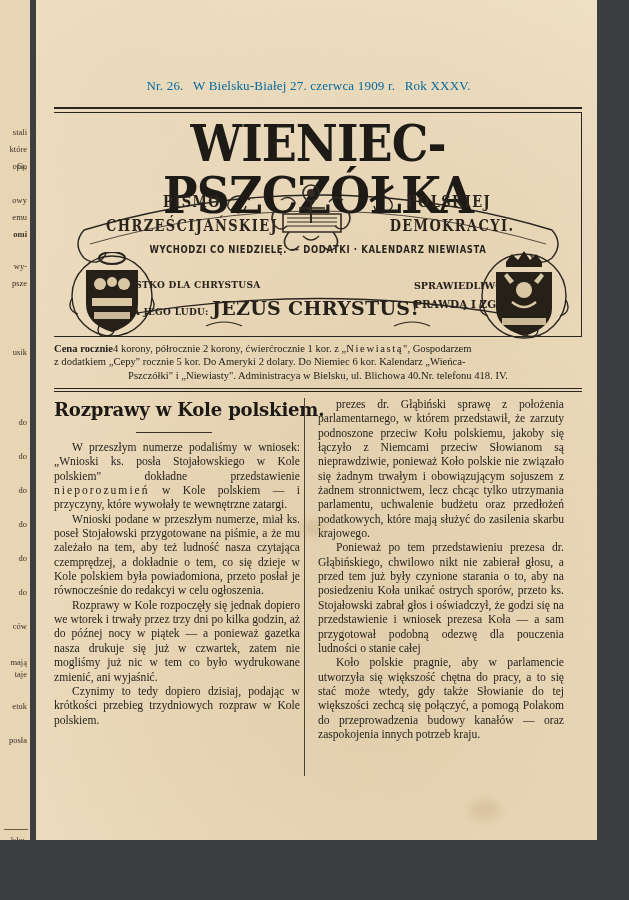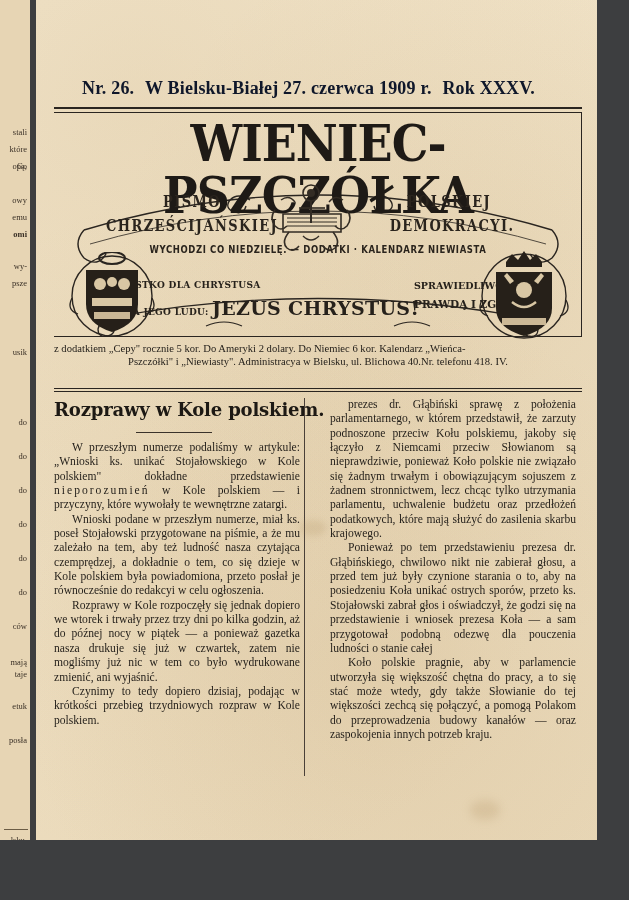--- a/index.html
+++ b/index.html
@@ -42,21 +42,21 @@
       radial-gradient(circle at 78% 33%, rgba(186,156,106,.14), transparent 50%),
       radial-gradient(circle at 62% 78%, rgba(183,150,100,.17), transparent 48%),
       radial-gradient(circle at 30% 62%, rgba(196,168,120,.12), transparent 52%),
       linear-gradient(155deg,#f3e6cc 0%,#eedfc2 42%,#e9d8b8 100%);
     pointer-events:none;}
   .page-inner{position:absolute;left:0;top:0;width:565px;height:862px;}
 
   
   .issueline{
     position:absolute;left:0;top:78px;width:545px;text-align:center;
-    font-size:18px;font-weight:bold;color:#0f172a;letter-spacing:.2px;
+    font-size:13px;font-weight:normal;color:#0369a1;letter-spacing:.2px;
   }
   .issueline span{margin:0 3px;}
 
   .mast-rule-top{position:absolute;left:18px;top:107px;width:528px;border-top:2.5px solid #2a2520;}
   .mast-rule-top2{position:absolute;left:18px;top:112px;width:528px;border-top:1px solid #2a2520;}
   .mast-rule-bot{position:absolute;left:18px;top:336px;width:528px;border-top:1.6px solid #2a2520;}
   .mast-side-r{position:absolute;left:545px;top:112px;width:0;height:224px;border-left:1.6px solid #2a2520;}
 
   .masthead{position:absolute;left:18px;top:112px;width:528px;height:224px;}
 
@@ -132,21 +132,21 @@
     font-size:19px;font-weight:bold;color:#1d1914;
     letter-spacing:-.2px;transform:scaleX(.95);transform-origin:left top;
     white-space:nowrap;
   }
   .head-rule{position:absolute;left:100px;top:432px;width:76px;border-top:1.6px solid #3a322a;}
 
   .col{position:absolute;top:441px;width:246px;
     font-size:11.6px;line-height:14.35px;color:#221e19;text-align:justify;}
   .col p{margin:0;text-indent:18px;}
   .col-l{left:18px;}
-  .col-r{left:282px;top:398px;margin-left:12px;}
+  .col-r{left:282px;top:398px;}
   .col-r p{margin:0;text-indent:18px;}
   .col .spaced{letter-spacing:2px;}
   .col-div{position:absolute;left:268px;top:398px;width:0;height:378px;border-left:1px solid #4a4038;}
 
   .foxing{position:absolute;border-radius:50%;pointer-events:none;z-index:30;}
 </style>
 </head>
 <body>
 
 <div id="scan">
@@ -263,32 +263,35 @@
           <path d="M88 30 q6 8 0 16 q-6 6 -12 0" fill="none" stroke="#332c24" stroke-width="1.6"></path>
           <path d="M30 52 q-8 10 -2 16 q6 5 12 -2" fill="none" stroke="#332c24" stroke-width="1.6"></path>
           <path d="M74 52 q8 10 2 16 q-6 5 -12 -2" fill="none" stroke="#332c24" stroke-width="1.6"></path>
           <path d="M44 56 q8 8 16 0" fill="none" stroke="#332c24" stroke-width="1.4"></path>
           <path d="M22 20 q8 -6 14 2" fill="none" stroke="#332c24" stroke-width="1.4"></path>
           <path d="M84 20 q-8 -6 -14 2" fill="none" stroke="#332c24" stroke-width="1.4"></path>
         </svg>
       </div>
 
       <div class="price">
+        <div>
+          <b>Cena rocznie</b><span>4 korony, półrocznie 2 korony, ćwierćrocznie 1 kor. z „</span><span class="sp">Niewiastą</span><span>", Gospodarzem</span>
+        </div>
         <div>z dodatkiem „Cepy" rocznie 5 kor. Do Ameryki 2 dolary.   Do Niemiec 6 kor. Kalendarz „Wieńca-</div>
         <div class="c2">Pszczółki" i „Niewiasty". Administracya w Bielsku, ul. Blichowa 40.Nr. telefonu 418. IV.</div>
       </div>
       <div class="price-rule"></div>
       <div class="price-rule2"></div>
 
       <div class="headline">Rozprawy w Kole polskiem.</div>
       <div class="head-rule"></div>
 
       <div class="col-div"></div>
       <div class="col col-l" id="col-left">
-          <p><span>W przeszłym numerze podaliśmy w artykule: „Wnioski ks. unikać Stojałowskiego w Kole polskiem" dokładne przedstawienie </span><span class="spaced">nieporozumień</span><span> w Kole polskiem — i przyczyny, które wywołały te wewnętrzne zatargi.</span></p>
+          <p><span>W przeszłym numerze podaliśmy w wniosek: „Wnioski ks. posła Stojałowskiego w Kole polskiem" dokładne przedstawienie </span><span class="spaced">nieporozumień</span><span> w Kole polskiem — i przyczyny, które wywołały te wewnętrzne zatargi.</span></p>
           <p><span>Wnioski podane w przeszłym numerze, miał ks. poseł Stojałowski przygotowane na piśmie, a że mu zależało na tem, aby też ludność nasza czytająca czemprędzej, a dokładnie o tem, co się dzieje w Kole polskiem była powiadomiona, przeto posłał je równocześnie do redakcyi w celu ogłoszenia.</span></p>
           <p><span>Rozprawy w Kole rozpoczęły się jednak dopiero we wtorek i trwały przez trzy dni po kilka godzin, aż do późnej nocy w piątek — a ponieważ gazetka nasza drukuje się już w czwartek, zatem nie mogliśmy już nic w tem co było wydrukowane zmienić, ani wyjaśnić.</span></p>
           <p><span>Czynimy to tedy dopiero dzisiaj, podając w krótkości przebieg trzydniowych rozpraw w Kole polskiem.</span></p>
         </div>
       <div class="col col-r" id="col-right">
           <p style="text-indent: 18px;"><span>prezes dr. Głąbiński sprawę z położenia parlamentarnego, w którem przedstawił, że zarzuty podnoszone przeciw Kołu polskiemu, jakoby się łączyło z Niemcami przeciw Słowianom są nieprawdziwie, ponieważ Koło polskie nie związało się żadnym trwałym i obowiązującym sojuszem z żadnem stronnictwem, lecz chcąc tylko utrzymania parlamentu, uchwalenie budżetu oraz przedłożeń podatkowych, które mają służyć do zasilenia skarbu krajowego.</span></p>
           <p><span>Ponieważ po tem przedstawieniu prezesa dr. Głąbińskiego, chwilowo nikt nie zabierał głosu, a przed tem już były czynione starania o to, aby na posiedzeniu Koła unikać ostrych sporów, przeto ks. Stojałowski zabrał głos i oświadczył, że godzi się na przedstawienie i wniosek prezesa Koła — a sam przygotował podobną odezwę dla pouczenia ludności o stanie całej</span></p>
           <p><span>Koło polskie pragnie, aby w parlamencie utworzyła się większość chętna do pracy, a to się stać może wtedy, gdy także Słowianie do tej większości zechcą się połączyć, a pomogą Polakom do przeprowadzenia budowy kanałów — oraz zaspokojenia innych potrzeb kraju.</span></p>
         </div>
 

